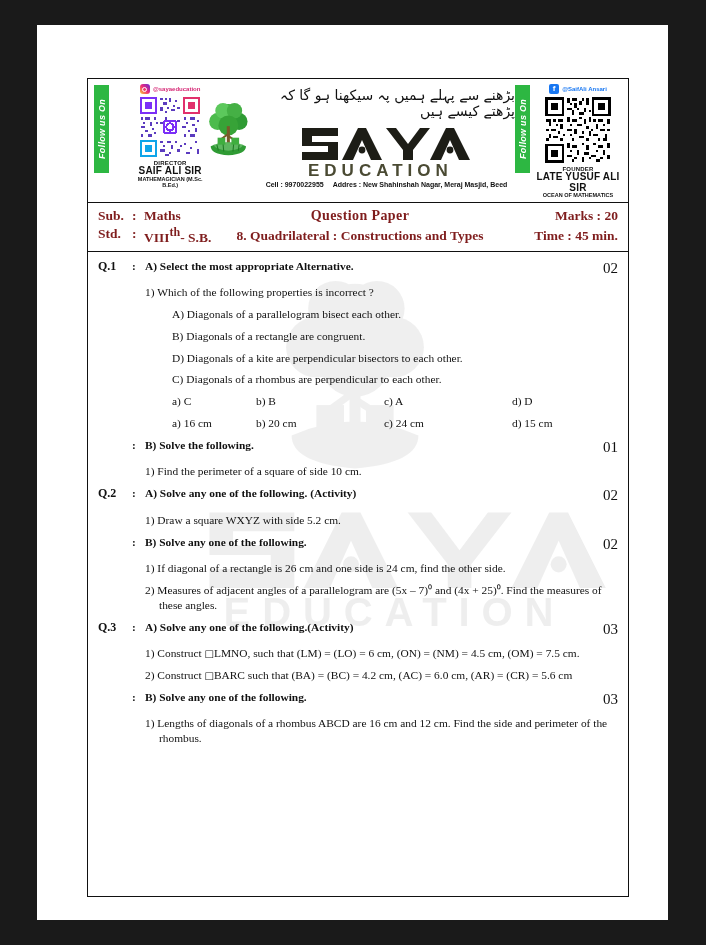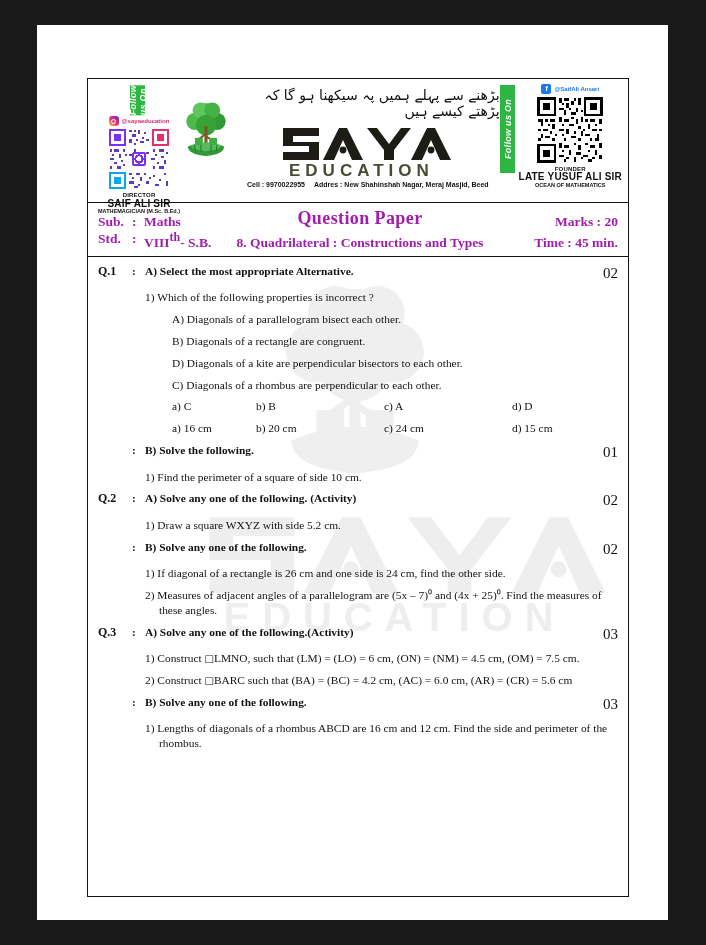--- a/index.html
+++ b/index.html
@@ -150,32 +150,32 @@
   }
 
   
   .titlebar {
     border-bottom: 1.6px solid #111;
     padding: 4px 10px 5px 10px;
     box-sizing: border-box;
   }
   .tl-row {
     display: flex;
-    align-items: flex-end;
+    align-items: center;
     font-weight: bold;
     font-size: 13.5px;
-    color: #a21caf;
+    color: #7f1d1d;
     line-height: 1.28;
   }
   .tl-left  { width: 122px; display:flex; }
   .tl-left .lbl { width: 34px; }
   .tl-left .cl  { width: 12px; }
   .tl-mid   { flex: 1; text-align: center; }
   .tl-right { width: 118px; text-align: right; }
-  .bigtitle { font-size: 18px; letter-spacing: .4px; }
+  .bigtitle { font-size: 14px; letter-spacing: .4px; }
 
   
   .body {
     position: relative;
     padding: 7px 10px 0 10px;
     box-sizing: border-box;
     font-size: 11.4px;
     color: #111;
     line-height: 1.3;
   }
@@ -219,21 +219,21 @@
 </style>
 </head>
 <body>
 
 <div id="screen">
   <div id="paper">
     <div id="sheet">
 
       <div class="hdr">
 
-        <div class="hdr-col" style="flex-direction:column;align-items:center;">
+        <div class="hdr-col" style="flex-direction:row;align-items:flex-start;gap:24px;">
           <div class="follow-strip">Follow us On</div>
           <div class="social-block">
             <div class="handle-row">
               <span class="ig-badge"></span>
               <span class="handle-txt ig-handle">@sayaeducation</span>
             </div>
             <svg class="qr" width="62" height="62" viewBox="0 0 29 29" shape-rendering="crispEdges">
               <rect width="29" height="29" fill="#fff"></rect>
               <g fill="#7b2ff7">
                 <rect x="1" y="1" width="7" height="7" fill="none" stroke="#7b2ff7" stroke-width="1"></rect>

